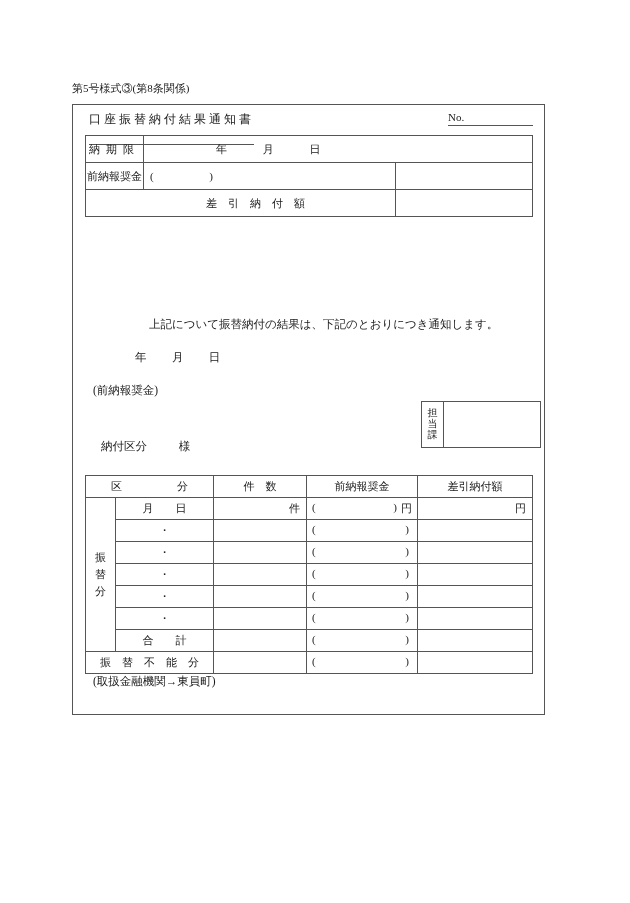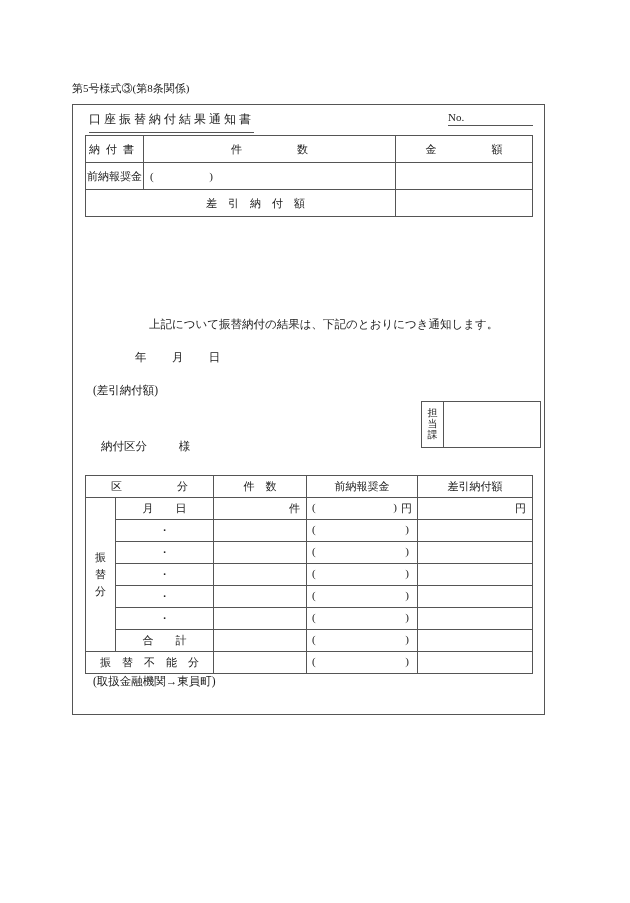--- a/index.html
+++ b/index.html
@@ -41,21 +41,21 @@
     box-sizing: border-box;
   }
   
   .doc-title {
     position: absolute;
     left: 16px;
     top: 6px;
     font-size: 12px;
     letter-spacing: 3px;
     border-bottom: 1px solid #555;
-    padding-bottom: 4px;
+    padding-bottom: 16px;
     white-space: nowrap;
   }
   .no-field {
     position: absolute;
     left: 375px;
     top: 6px;
     width: 85px;
     font-size: 11px;
     text-align: left;
     border-bottom: 1px solid #555;
@@ -233,26 +233,29 @@
 
     <table class="tbl upper-tbl">
       <colgroup>
         <col style="width:58px">
         <col style="width:198px">
         <col style="width:54px">
         <col style="width:137px">
       </colgroup>
       <tbody>
 
-
-        <tr>
-          <td class="lbl-cell sp6" style="height:27px">納付書</td>
-          <td class="t-center" colspan="2">件　　　　　数</td>
-          <td class="t-center">金　　　　　額</td>
-        </tr>
+        <tr>
+          <td class="lbl-cell sp6" style="height:27px">納期限</td>
+          <td class="nouki-row ymd" colspan="3">
+            <span class="g1">年</span>
+            <span class="g2">月</span>
+            <span>日</span>
+          </td>
+        </tr>
+
 
 
         <tr>
           <td class="lbl-cell" style="height:27px">前納報奨金</td>
           <td class="pad-l6" colspan="2">
             <span>(</span>
             <span style="display:inline-block;width:50px"></span>
             <span>)</span>
           </td>
           <td></td>
@@ -266,21 +269,21 @@
     </table>
 
     <div class="statement">上記について振替納付の結果は、下記のとおりにつき通知します。</div>
 
     <div class="date-line">
       <span class="g">年</span>
       <span class="g">月</span>
       <span>日</span>
     </div>
 
-    <div class="bank-line">(差引納付額)</div>
+    <div class="bank-line">(前納報奨金)</div>
 
     <div class="addressee">
       <span>納付区分</span>
       <span class="gap"></span>
       <span>様</span>
     </div>
 
     <table class="stamp-box">
       <tbody>
         <tr>

